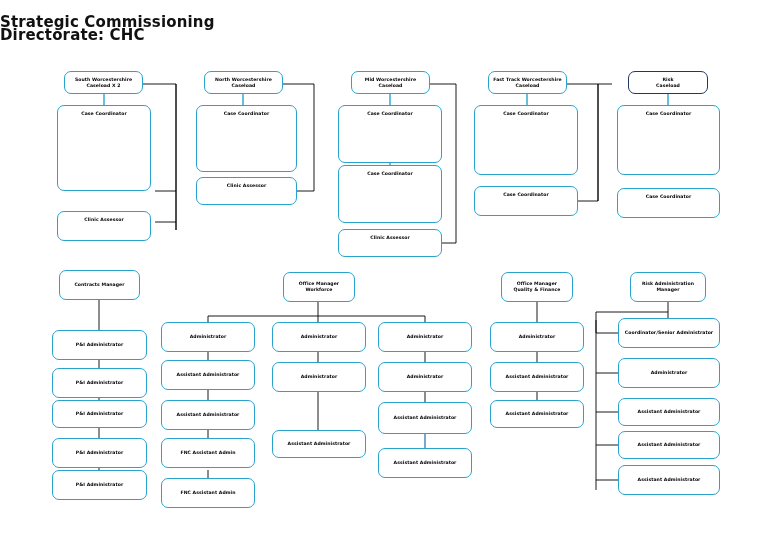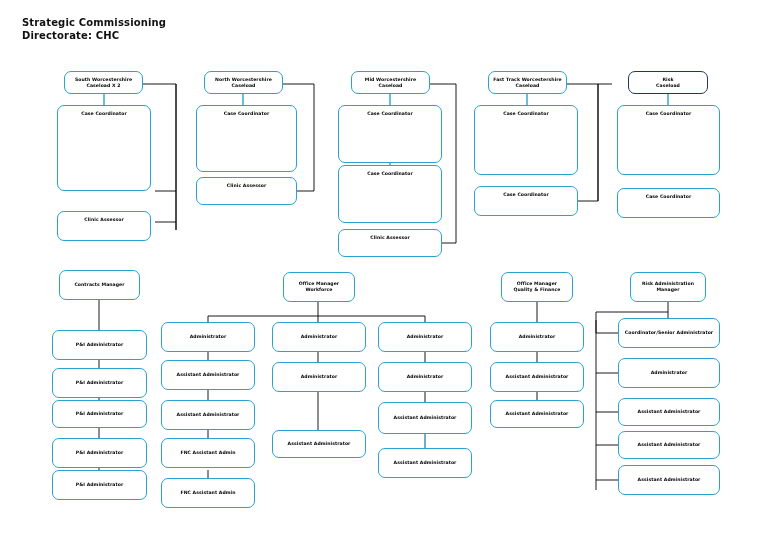--- a/index.html
+++ b/index.html
@@ -8,22 +8,22 @@
     background:#ffffff;
     font-family:"DejaVu Sans","Liberation Sans",sans-serif;
     overflow:hidden;
     position:relative;
   }
   #chart{position:absolute;inset:0;width:780px;height:540px;}
 
   
   .title{
     position:absolute;
-    left:22px;top:16px;
-    font-size:10px;
+    left:0;top:16px;
+    font-size:15px;
     font-weight:bold;
     color:#111111;
     line-height:13px;
     letter-spacing:.15px;
     white-space:pre-line;
   }
 
   
   .lines{position:absolute;left:0;top:0;width:780px;height:540px;pointer-events:none;}
 

